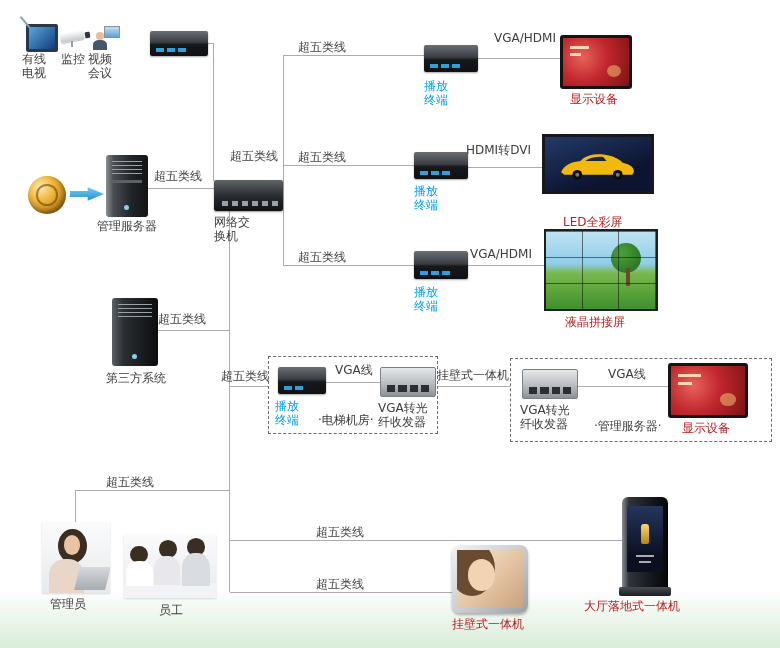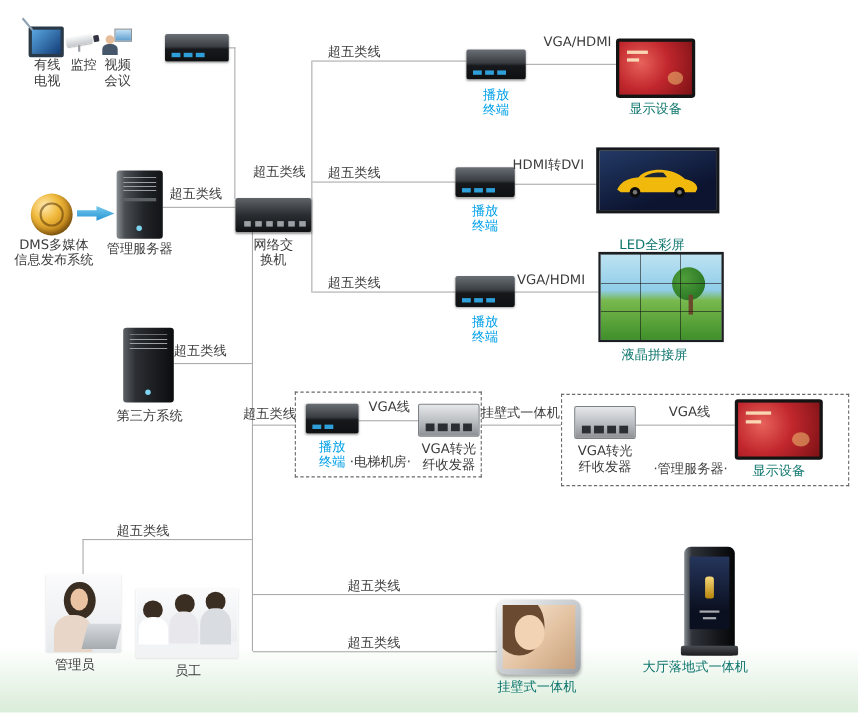--- a/index.html
+++ b/index.html
@@ -2,24 +2,24 @@
 <html><head>
 <meta charset="utf-8">
 <style>
   *{box-sizing:border-box;margin:0;padding:0}
   body{margin:0;background:#fff;font-family:"DejaVu Sans",sans-serif}
   .canvas{position:relative;width:780px;height:648px;background:#fff;overflow:hidden}
   .bg-bottom{position:absolute;left:0;right:0;bottom:0;height:60px;
     background:linear-gradient(180deg,rgba(217,236,217,0) 0%,#d9ecd9 100%)}
   
   .lbl{position:absolute;font-size:12px;line-height:14px;color:#3c3c3c;white-space:nowrap}
-  .tc{text-align:center;white-space:normal}
+  .tc{white-space:normal}
   .tc span{display:block}
   .blue{color:#00a0e9}
-  .green{color:#0f766e}
+  .green{color:#b91c1c}
   
   .hl{position:absolute;height:1px;background:#ababab}
   .vl{position:absolute;width:1px;background:#ababab}
   .dashedbox{position:absolute;border:1px dashed #6b6b6b}
   
   .mediabox{position:absolute;border-radius:2px;
     background:linear-gradient(180deg,#6a6f75 0%,#3a3e43 45%,#16181b 55%,#0e1012 100%);
     box-shadow:0 1px 2px rgba(0,0,0,.35)}
   .mb-ports{position:absolute;left:6px;bottom:4px;display:flex;gap:3px}
   .mb-ports i{width:8px;height:4px;background:#2e9fd8}
@@ -301,24 +301,20 @@
     <span>电视</span>
   </div>
   <div class="lbl tc" style="left:61px;top:52px;width:30px">
     <span>监控</span>
   </div>
   <div class="lbl tc" style="left:88px;top:52px;width:38px">
     <span>视频</span>
     <span>会议</span>
   </div>
   <div class="lbl" style="left:230px;top:149px">超五类线</div>
-  <div class="lbl tc" style="left:2px;top:215px;width:94px">
-    <span>DMS多媒体</span>
-    <span>信息发布系统</span>
-  </div>
   <div class="lbl" style="left:97px;top:219px">管理服务器</div>
   <div class="lbl" style="left:154px;top:169px">超五类线</div>
   <div class="lbl tc" style="left:214px;top:215px;width:69px">
     <span>网络交</span>
     <span>换机</span>
   </div>
   <div class="lbl" style="left:106px;top:371px">第三方系统</div>
   <div class="lbl" style="left:158px;top:312px">超五类线</div>
 
   <div class="lbl" style="left:298px;top:40px">超五类线</div>

